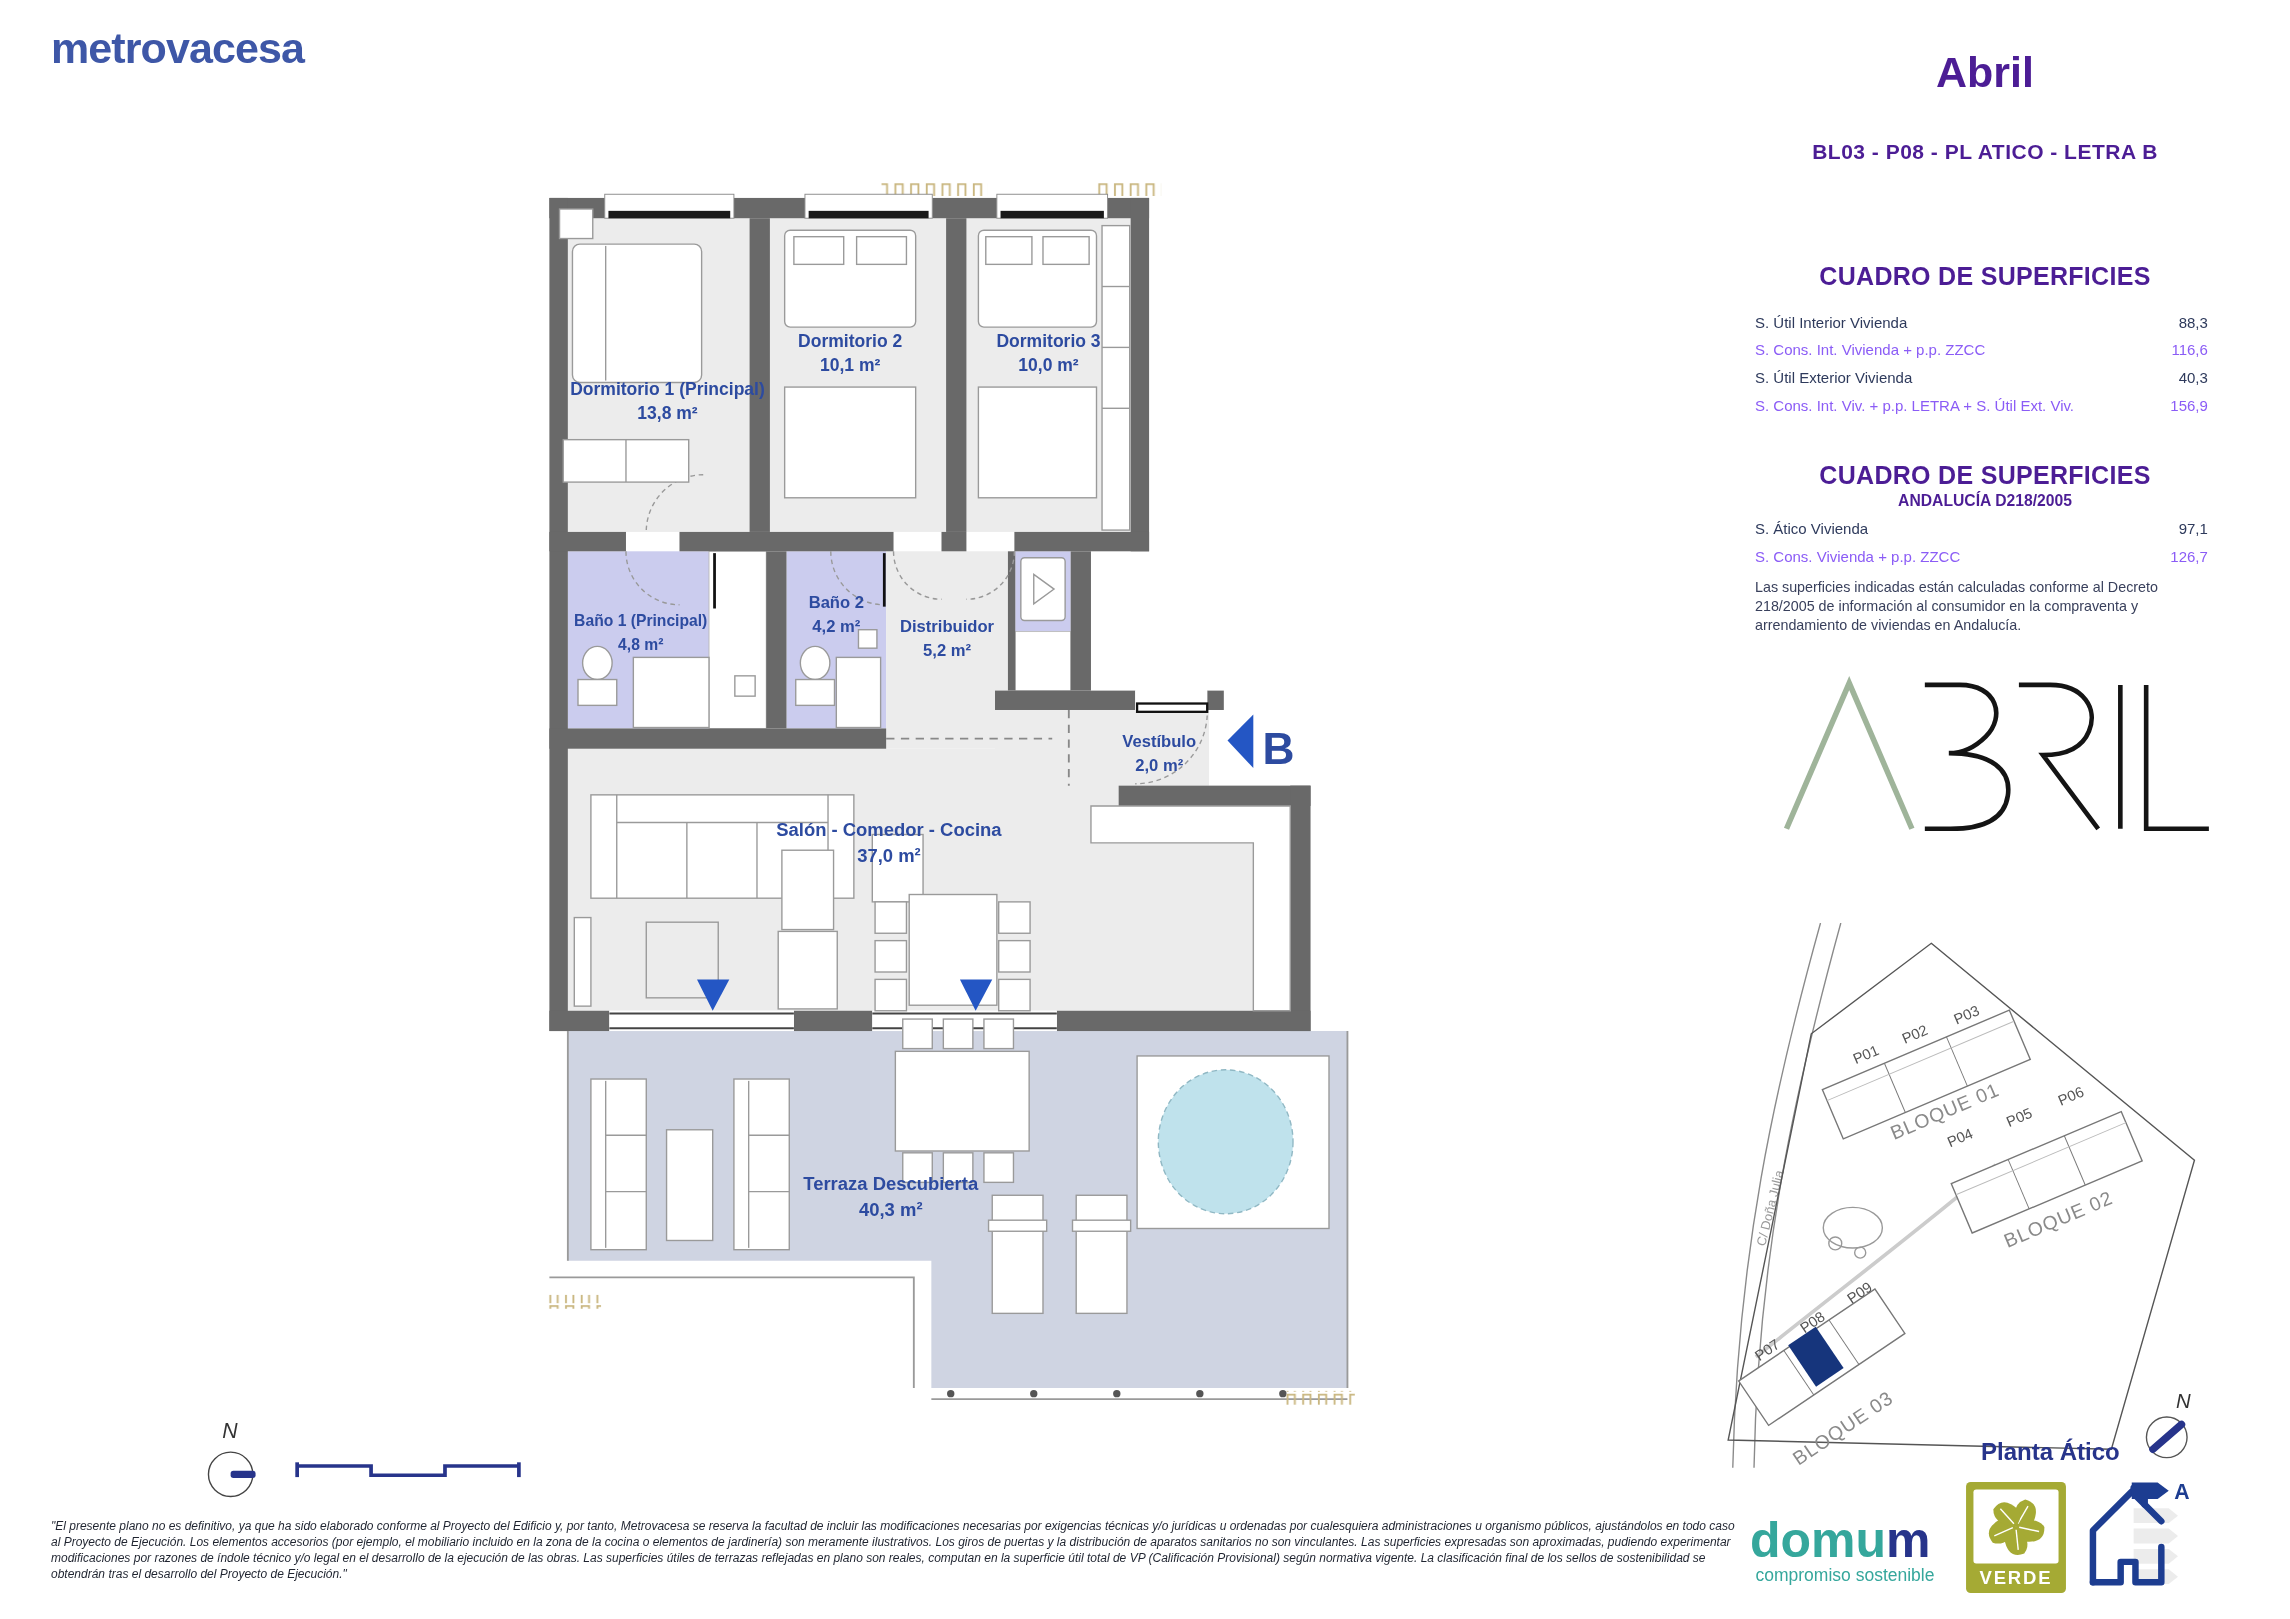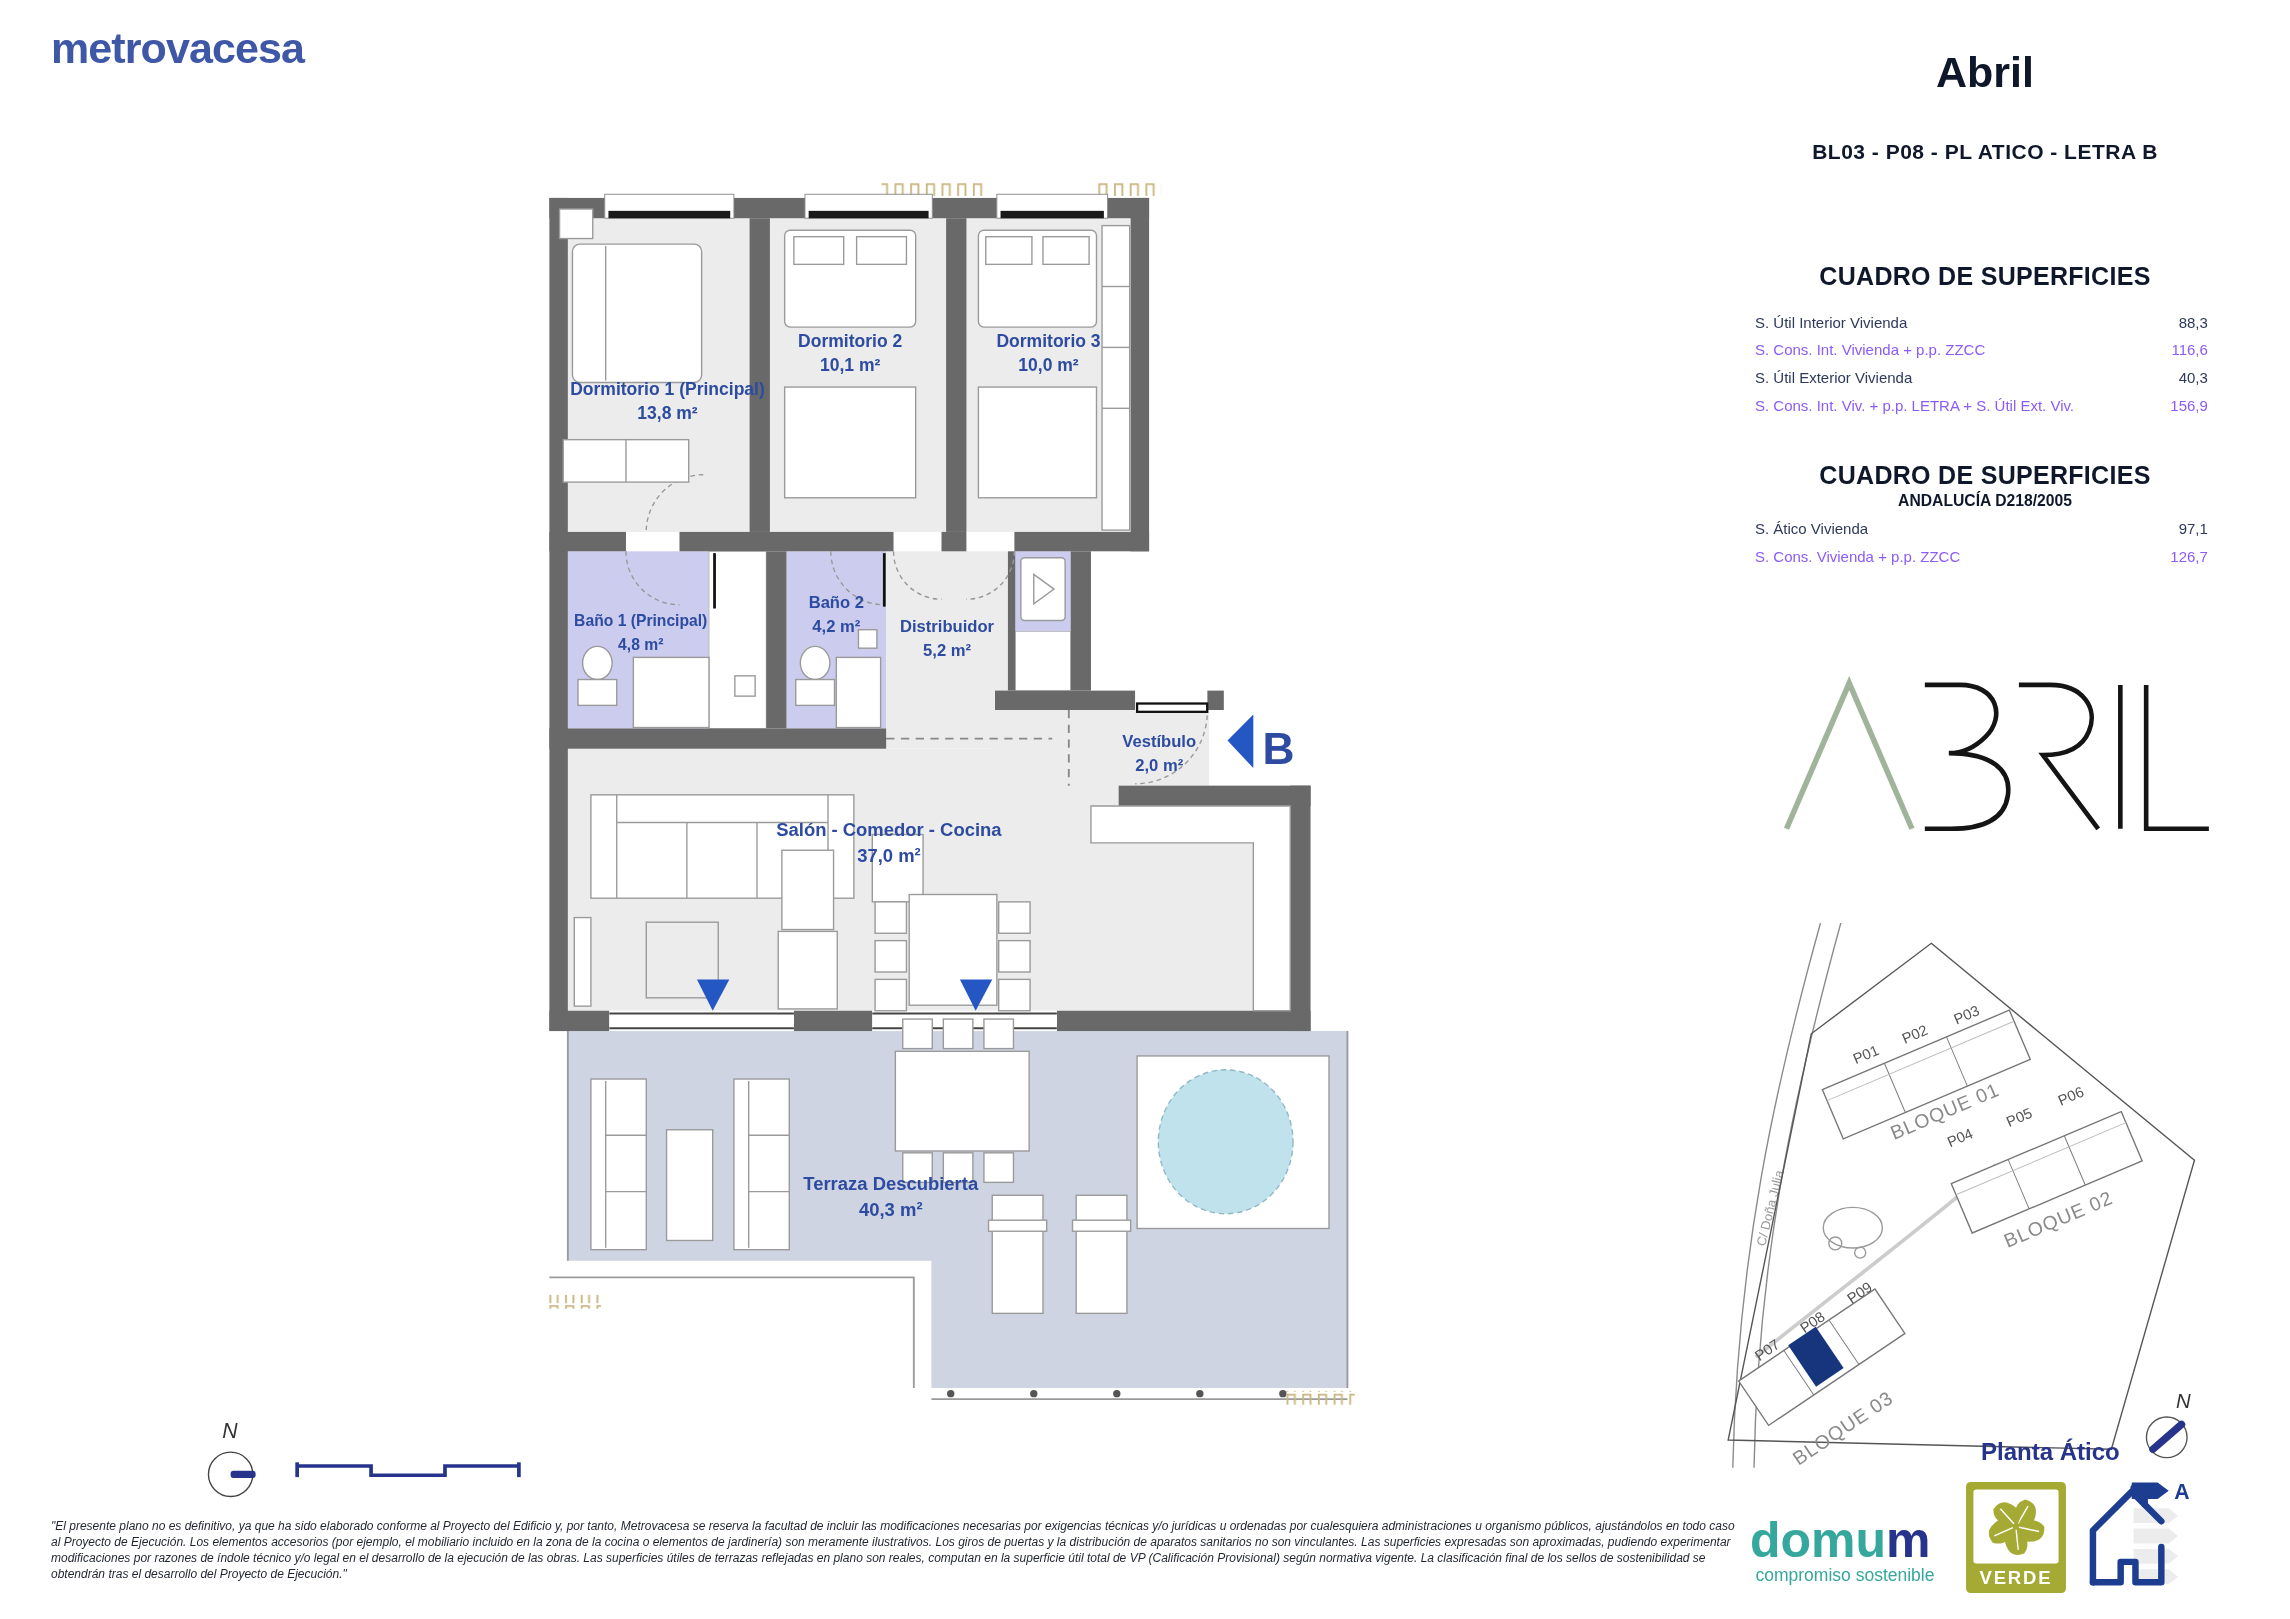--- a/index.html
+++ b/index.html
@@ -5,21 +5,21 @@
   html,body{margin:0;padding:0;background:#fff;}
   body{font-family:"Liberation Sans",sans-serif;}
   #page{position:relative;width:2213px;height:1620px;background:#ffffff;overflow:hidden;}
   .abs{position:absolute;}
   
   #accent-bar{left:2235px;top:0;width:55px;height:1620px;background:#2148b8;}
   
   #metrovacesa{left:51px;top:24px;font-size:43px;font-weight:bold;color:#3e57a7;letter-spacing:-0.9px;}
   
   #right-col{left:1735px;top:0;width:500px;height:1620px;}
-  .rc-center{position:absolute;left:0;width:100%;text-align:center;color:#0f172a;}
+  .rc-center{position:absolute;left:0;width:100%;text-align:center;color:#4c1d95;}
   #project-title{top:48px;font-size:43px;font-weight:bold;}
   #unit-code{top:140px;font-size:21px;font-weight:600;letter-spacing:0.5px;}
   #bedrooms{top:188px;font-size:28px;font-weight:bold;letter-spacing:0.5px;}
   .tbl-title{font-size:25px;font-weight:bold;letter-spacing:0.3px;}
   #tbl1-title{top:262px;}
   #tbl2-title{top:461px;}
   #tbl2-sub{top:492px;font-size:15.7px;font-weight:bold;}
   .srow{position:absolute;left:20px;right:5.5px;display:flex;justify-content:space-between;color:#2e3a5c;font-size:15px;}
   .srow .v{white-space:nowrap;}
   .srow.bold{font-weight:normal;color:#8b5cf6;}
@@ -288,20 +288,21 @@
     <div class="rc-center tbl-title" id="tbl2-title">CUADRO DE SUPERFICIES</div>
     <div class="rc-center" id="tbl2-sub">ANDALUCÍA D218/2005</div>
     <div class="srow" style="top:520px">
       <span>S. Ático Vivienda</span>
         <span class="v">97,1 m²</span>
     </div>
     <div class="srow bold" style="top:548px">
       <span>S. Cons. Vivienda + p.p. ZZCC</span>
         <span class="v">126,7 m²</span>
     </div>
+    <div id="note">Las superficies indicadas están calculadas conforme al Decreto 218/2005 de información al consumidor en la compraventa y arrendamiento de viviendas en Andalucía.</div>
   </div>
 
   <svg class="abs" style="left:1777px;top:672px;" width="434" height="166" viewBox="0 0 470 180">
     <title>ABRIL</title>
     <g fill="none" stroke-width="6">
       <path d="M10,170 L78,12 L146,170" stroke="#9fb49a"></path>
       <g stroke="#141414" stroke-width="5">
         <path d="M160,14 H198 C238,14 248,48 226,70 C214,82 200,88 186,88 C232,88 254,106 250,134 C246,162 220,170 188,170 H160"></path>
         <path d="M262,14 H296 C332,14 348,40 338,64 C330,84 310,90 288,90 L348,170"></path>
         <line x1="372" y1="14" x2="372" y2="170"></line>

